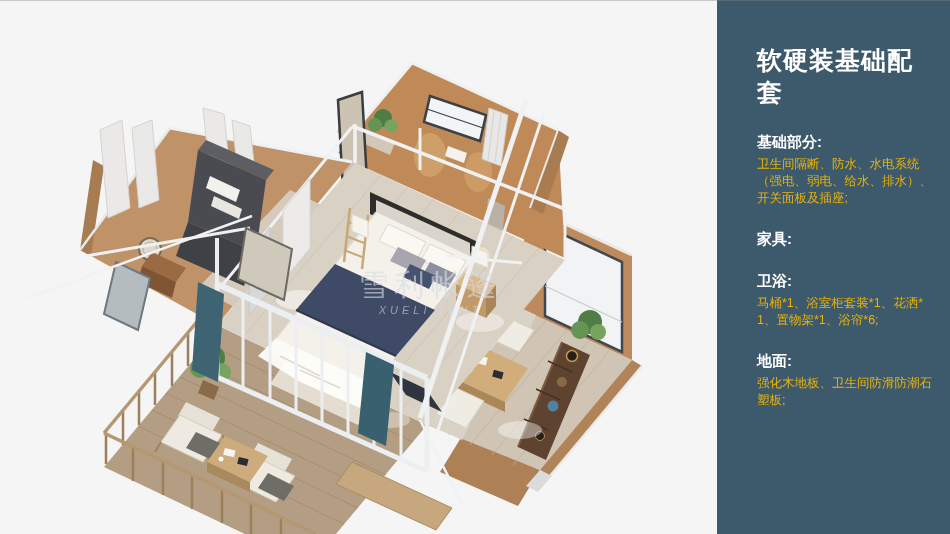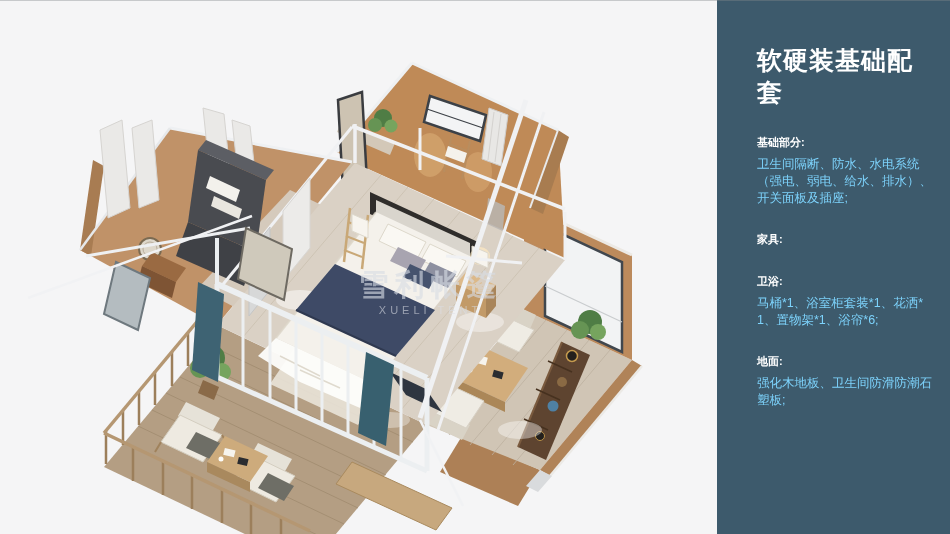--- a/index.html
+++ b/index.html
@@ -2,29 +2,29 @@
 <html><head>
 <meta charset="utf-8">
 <style>
   html,body{margin:0;padding:0;}
   body{font-family:"Liberation Sans",sans-serif;background:#e8e8e8;}
   .stage{position:relative;width:950px;height:534px;overflow:hidden;display:flex;background:#f5f5f6;}
   .hairline{position:absolute;left:0;top:0;width:950px;height:1px;background:rgba(130,135,140,.4);z-index:9;}
   .render{position:relative;width:717px;height:534px;background:#f5f5f6;flex:0 0 auto;}
   .render svg{position:absolute;left:0;top:0;}
   .watermark{position:absolute;left:333px;top:268px;width:195px;text-align:center;pointer-events:none;}
-  .watermark .cn{font-size:30px;font-weight:bold;letter-spacing:6px;color:rgba(215,220,228,0.62);line-height:34px;}
-  .watermark .en{font-size:11px;letter-spacing:4px;color:rgba(218,223,230,0.58);margin-top:2px;}
+  .watermark .cn{font-size:30px;font-weight:normal;letter-spacing:6px;color:rgba(215,220,228,0.62);line-height:34px;}
+  .watermark .en{font-size:11px;letter-spacing:4px;color:rgba(218,223,230,0.58);margin-top:2px;font-style:italic;}
   .sidebar{width:233px;height:534px;flex:0 0 auto;box-sizing:border-box;background:#3d5a6c;color:#ffffff;
            padding:44px 15px 15px 40px;}
   .sidebar h1{margin:0;font-size:25px;font-weight:bold;letter-spacing:1px;line-height:32px;}
   .section{margin-top:22px;}
   .section:first-of-type{margin-top:24px;}
-  .section h2{margin:0 0 4px 0;font-size:11px;font-weight:bold;line-height:20px;}
-  .section p{margin:0;font-size:12.5px;line-height:17px;color:#7dd3fc;word-break:break-all;}
+  .section h2{margin:0 0 4px 0;font-size:15px;font-weight:bold;line-height:20px;}
+  .section p{margin:0;font-size:12.5px;line-height:17px;color:#eab308;word-break:break-all;}
 </style>
 </head>
 <body>
 
 <div class="stage">
   <div class="hairline"></div>
 
   <div class="render">
     <svg width="717" height="534" viewBox="0 0 717 534">
 

